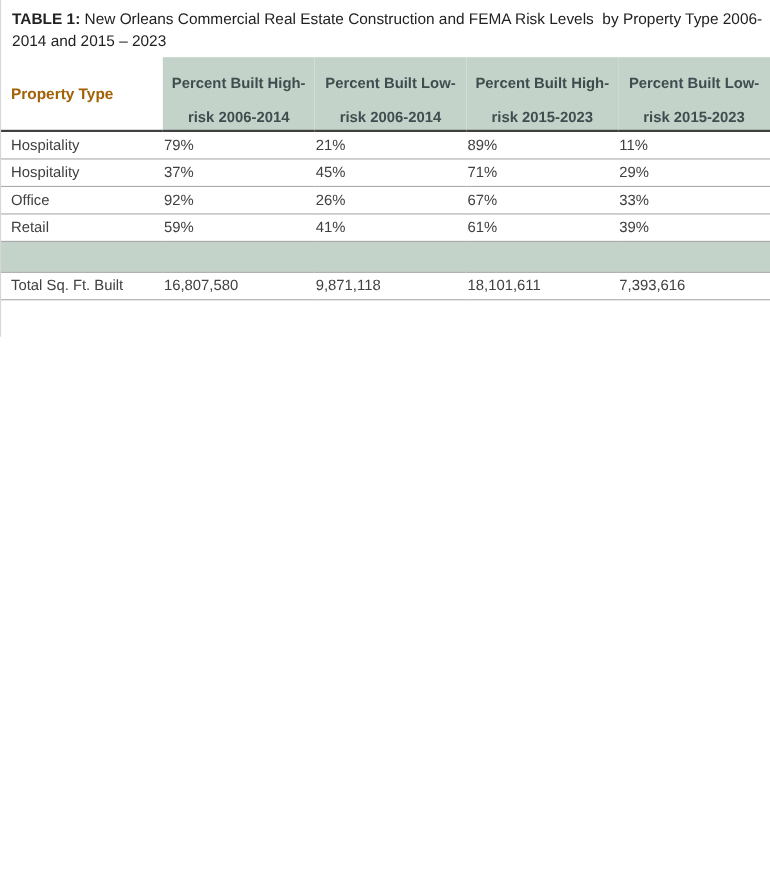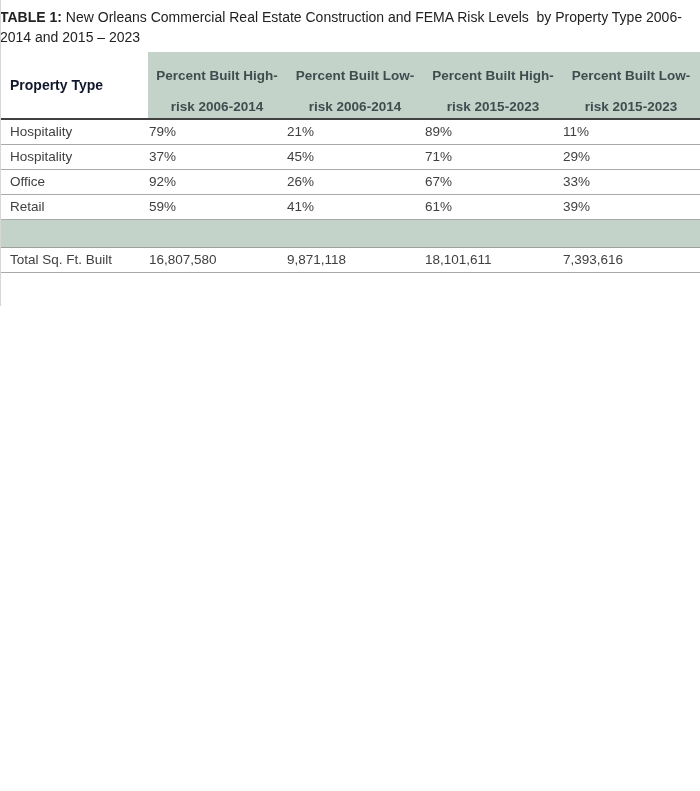--- a/index.html
+++ b/index.html
@@ -17,21 +17,21 @@
   }
   .left-edge {
     position: absolute;
     left: 0;
     top: 0;
     width: 1px;
     height: 306px;
     background: #d6d6d6;
   }
   .title {
-    margin: 7px 8px 0 0;
+    margin: 7px 8px 0 11px;
     width: 684px;
     font-size: 14px;
     line-height: 20px;
     color: #222222;
     white-space: pre-wrap;
   }
   .title .prefix {
     font-weight: bold;
   }
   table.riskTable {
@@ -45,21 +45,21 @@
   thead tr {
     height: 42px;
     border-bottom: 2px solid #404040;
   }
   th.ptype {
     background: #ffffff;
     text-align: left;
     padding-left: 10px;
     font-size: 14px;
     font-weight: bold;
-    color: #0f172a;
+    color: #a16207;
     vertical-align: middle;
   }
   th.metric {
     background: #c3d3c9;
     font-size: 13.5px;
     font-weight: bold;
     color: #3f4d4f;
     line-height: 18px;
     vertical-align: middle;
     padding: 2px 4px;

